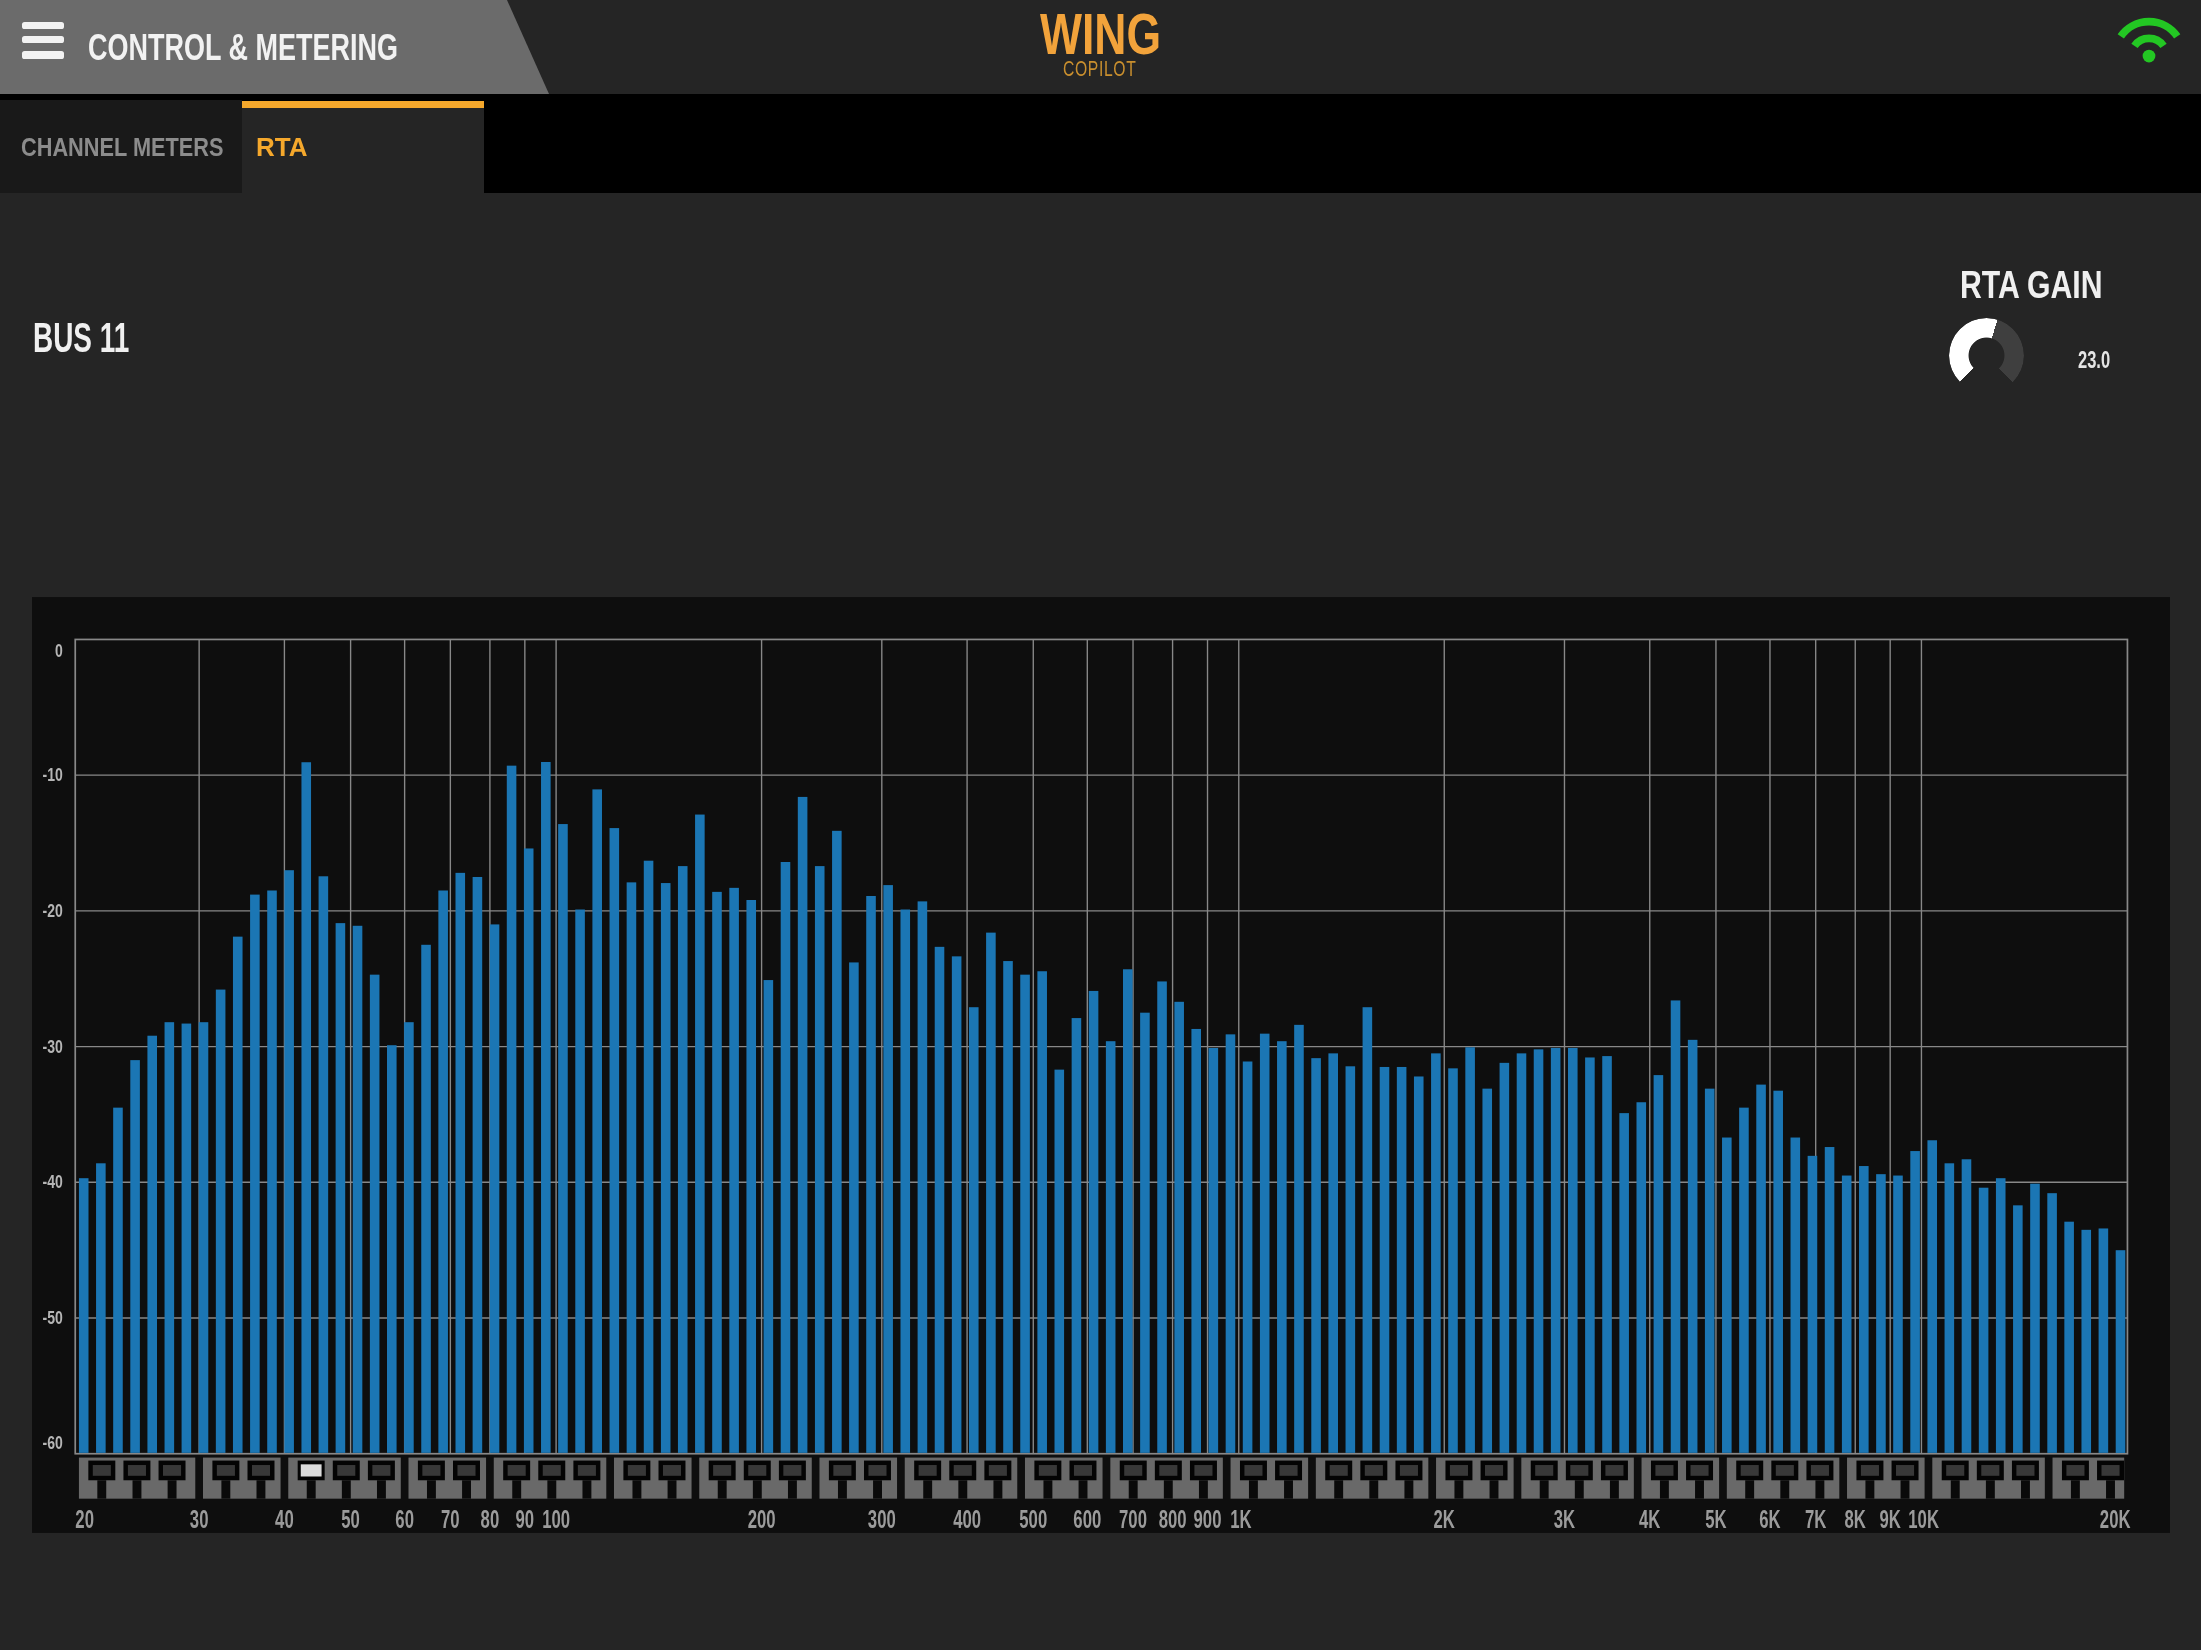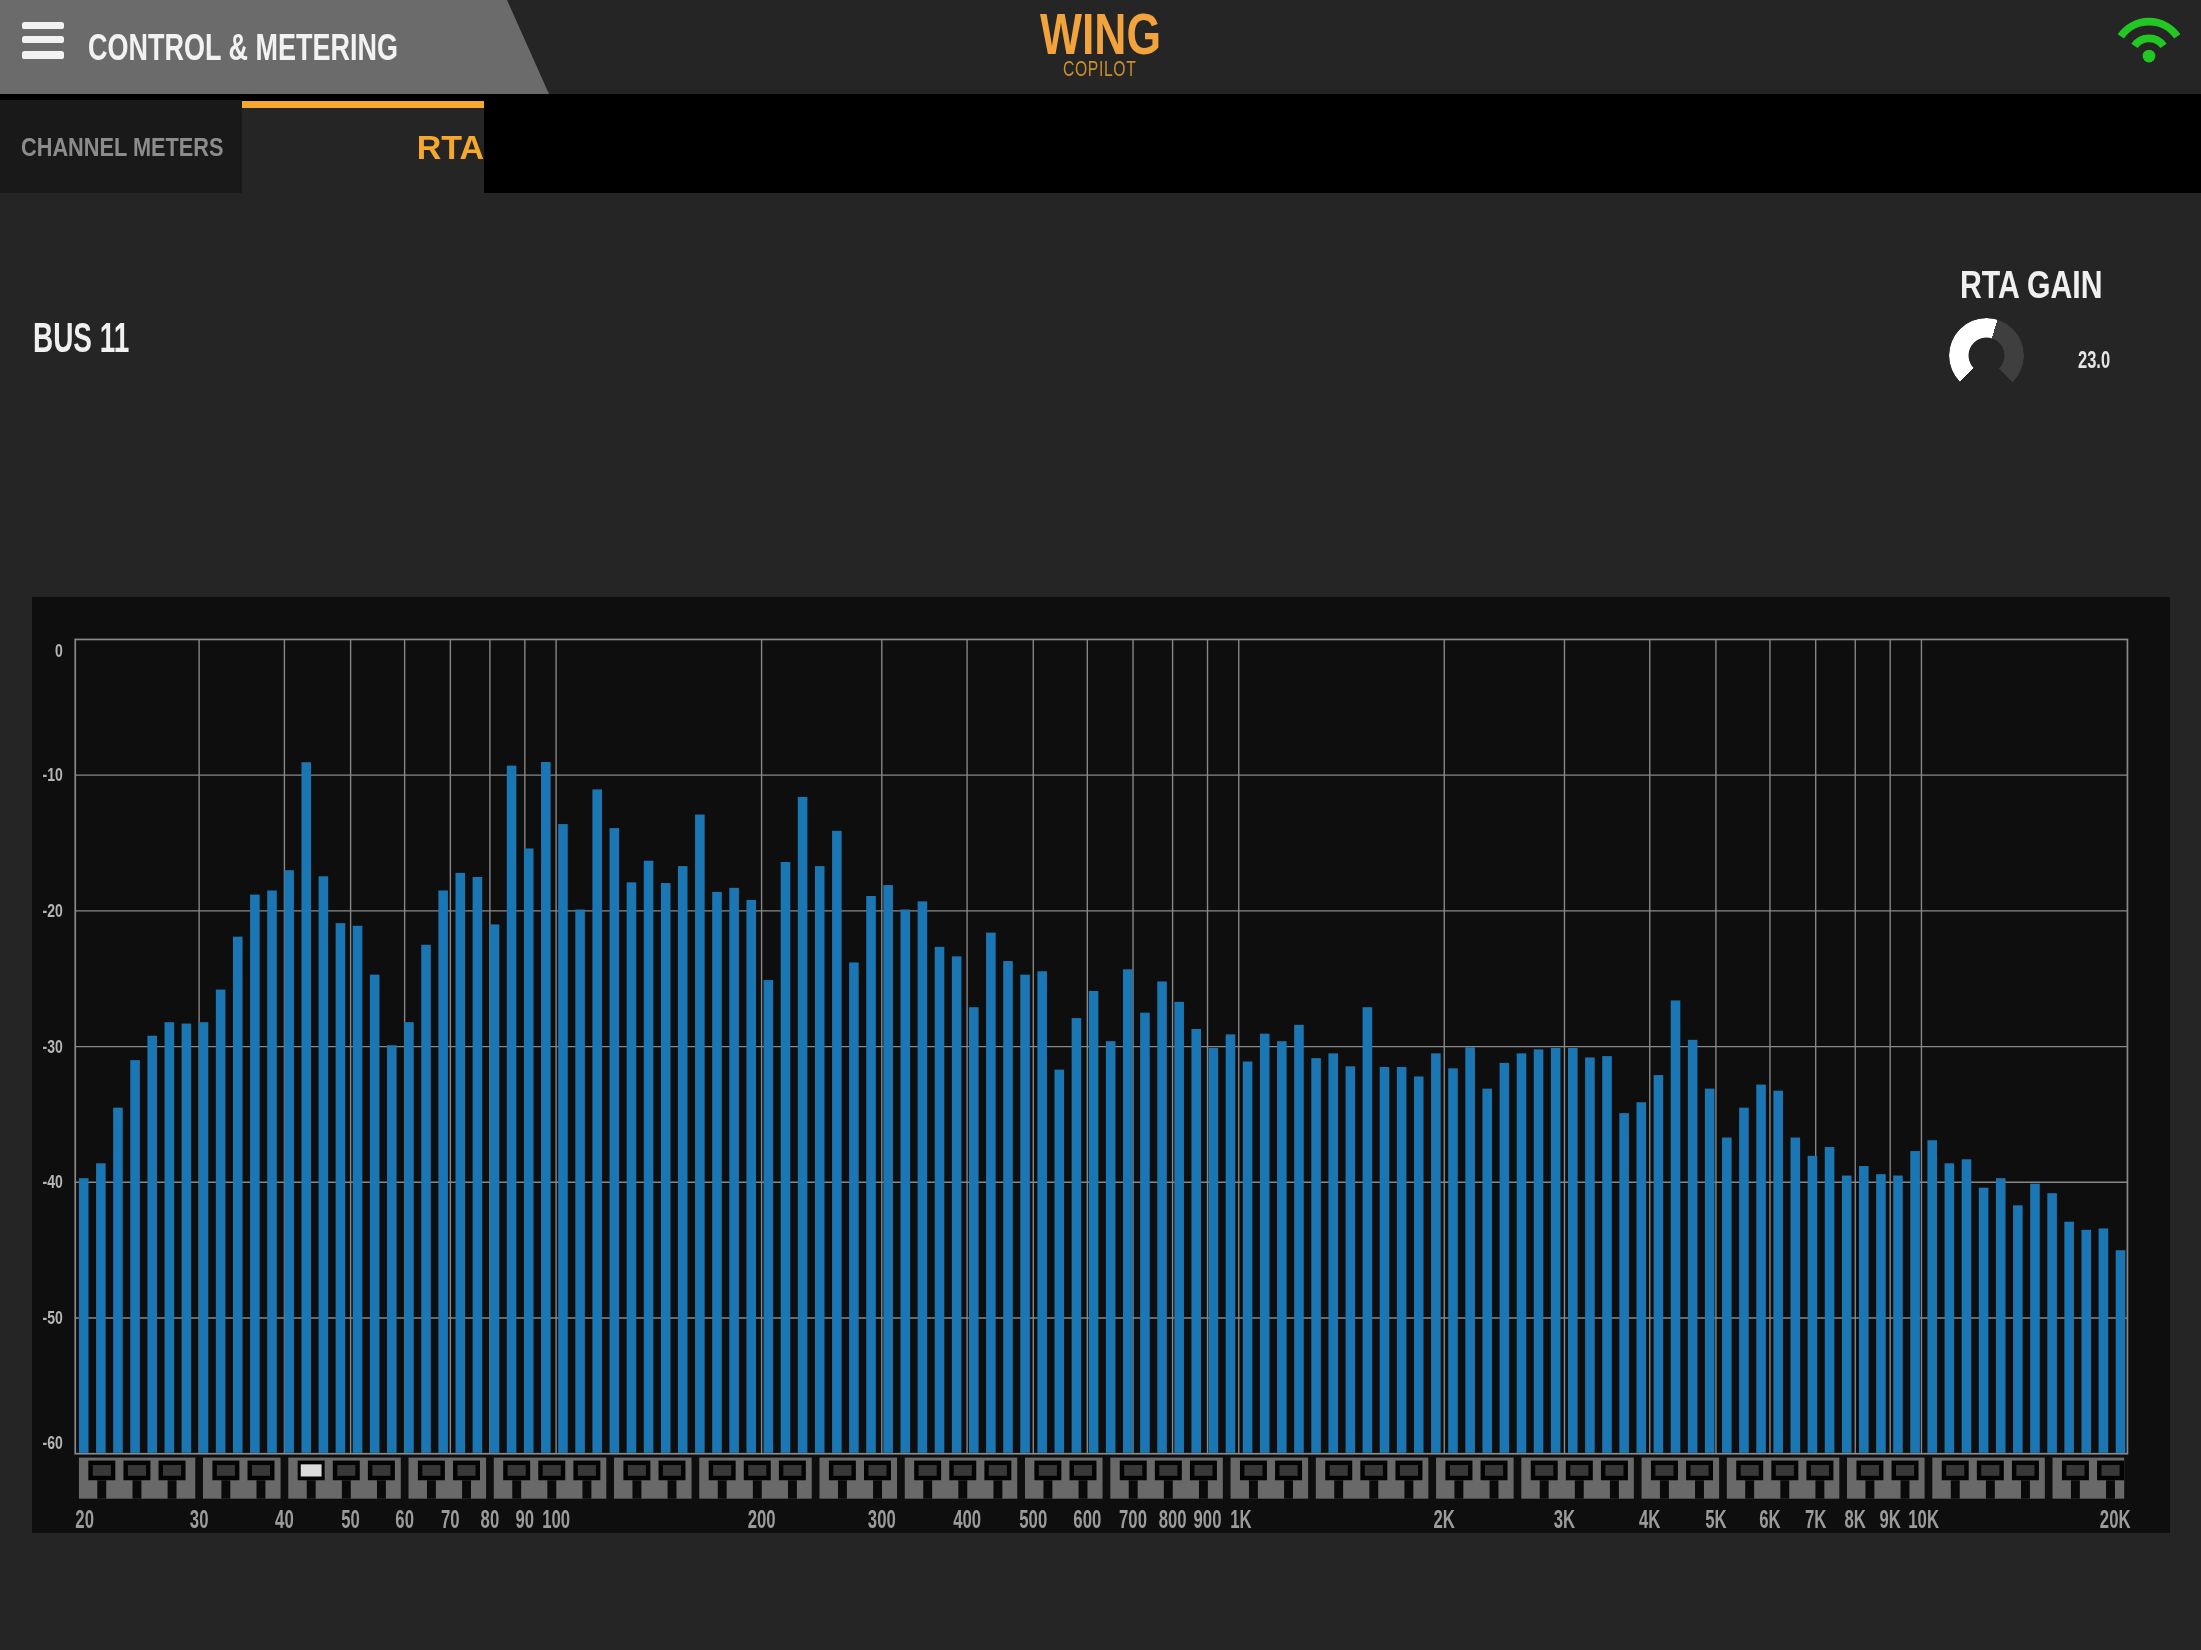--- a/index.html
+++ b/index.html
@@ -30,22 +30,22 @@
 </g>
 <circle cx="40" cy="48.3" r="7.5" fill="#23c723"></circle>
 </svg>
 
 <div class="abs" style="left:0;top:94px;width:2202px;height:99px;background:#000"></div>
 <div class="abs" style="left:0;top:100px;width:242px;height:93px;background:#191919"></div>
 <div class="abs" style="left:242px;top:101px;width:242px;height:6.8px;background:#f5a82c"></div>
 <div class="abs" style="left:242px;top:108px;width:242px;height:86px;background:#252525"></div>
 <div class="abs cond" style="left:20.5px;top:134px;height:26px;line-height:26px;color:#8c8c8c;
   font-size:26px;font-weight:bold;transform:scaleX(0.836);white-space:nowrap">CHANNEL METERS</div>
-<div class="abs" style="left:242px;top:134px;width:242px;height:26px;line-height:26px;color:#f5a82c;
-  font-size:34px;font-weight:bold;text-align:right">RTA</div>
+<div class="abs" style="left:256px;top:134px;width:242px;height:26px;line-height:26px;color:#f5a82c;
+  font-size:26px;font-weight:bold;text-align:left">RTA</div>
 
 <div class="abs cond" style="left:33px;top:317px;height:41px;line-height:41px;color:#f0f0f0;
   font-size:42px;font-weight:bold;transform:scaleX(0.665);white-space:nowrap">BUS 11</div>
 <div class="abs cond" style="left:1960px;top:265px;height:39px;line-height:39px;color:#f0f0f0;
   font-size:39px;font-weight:bold;transform:scaleX(0.774);white-space:nowrap">RTA GAIN</div>
 <div class="abs cond" style="left:2078px;top:348px;height:24px;line-height:24px;color:#e5e5e5;
   font-size:23px;font-weight:bold;transform:scaleX(0.718);white-space:nowrap">23.0</div>
 
 <div class="abs" style="left:1949px;top:318px;width:75px;height:75px;border-radius:50%;
   background:conic-gradient(from 225deg, #ffffff 0deg 152deg, #3f3f3f 152deg 270deg, transparent 270deg 360deg);

